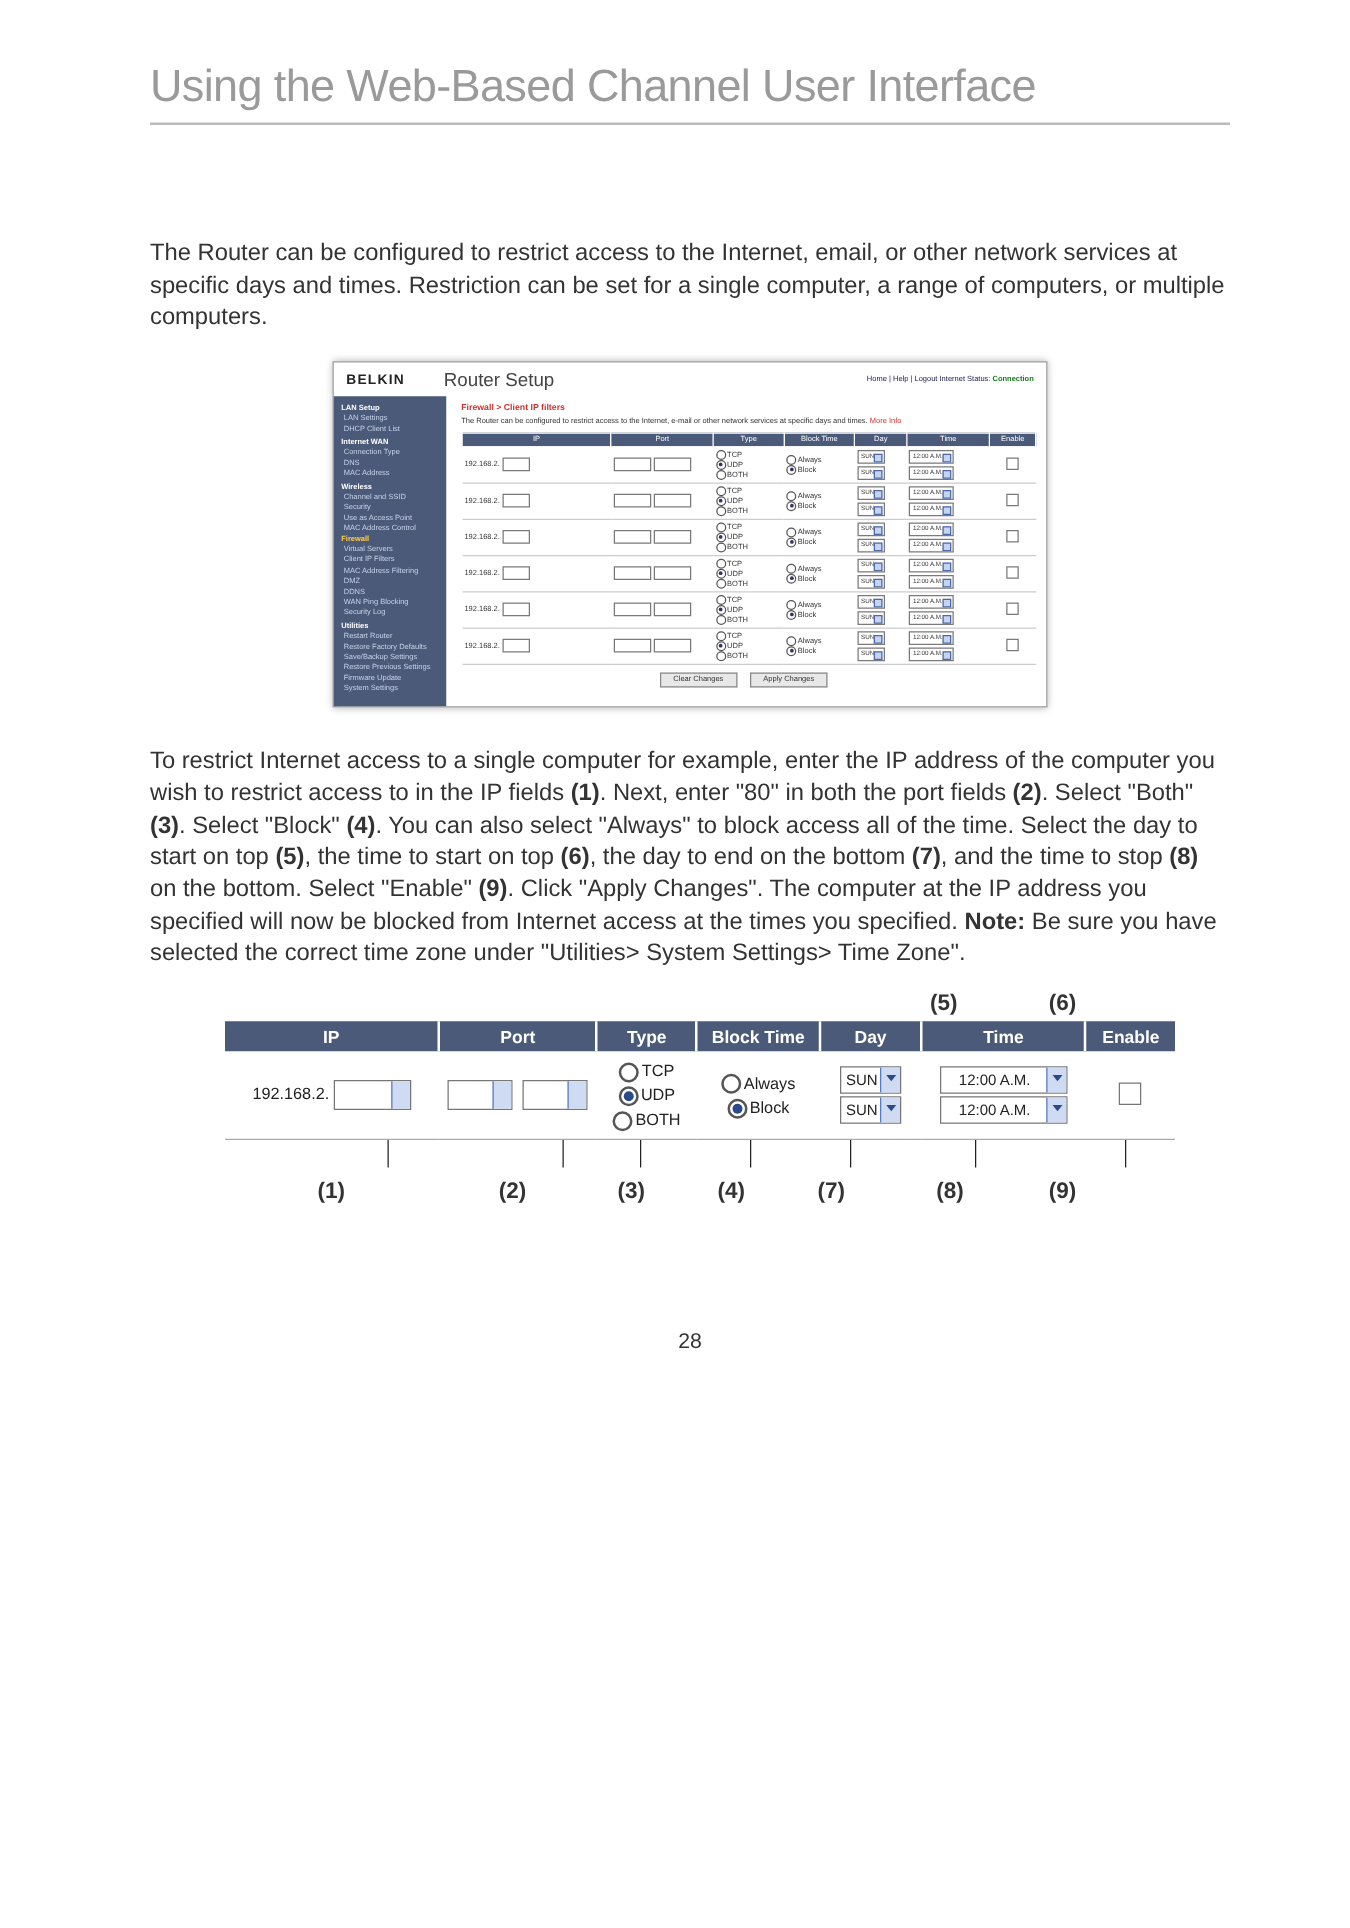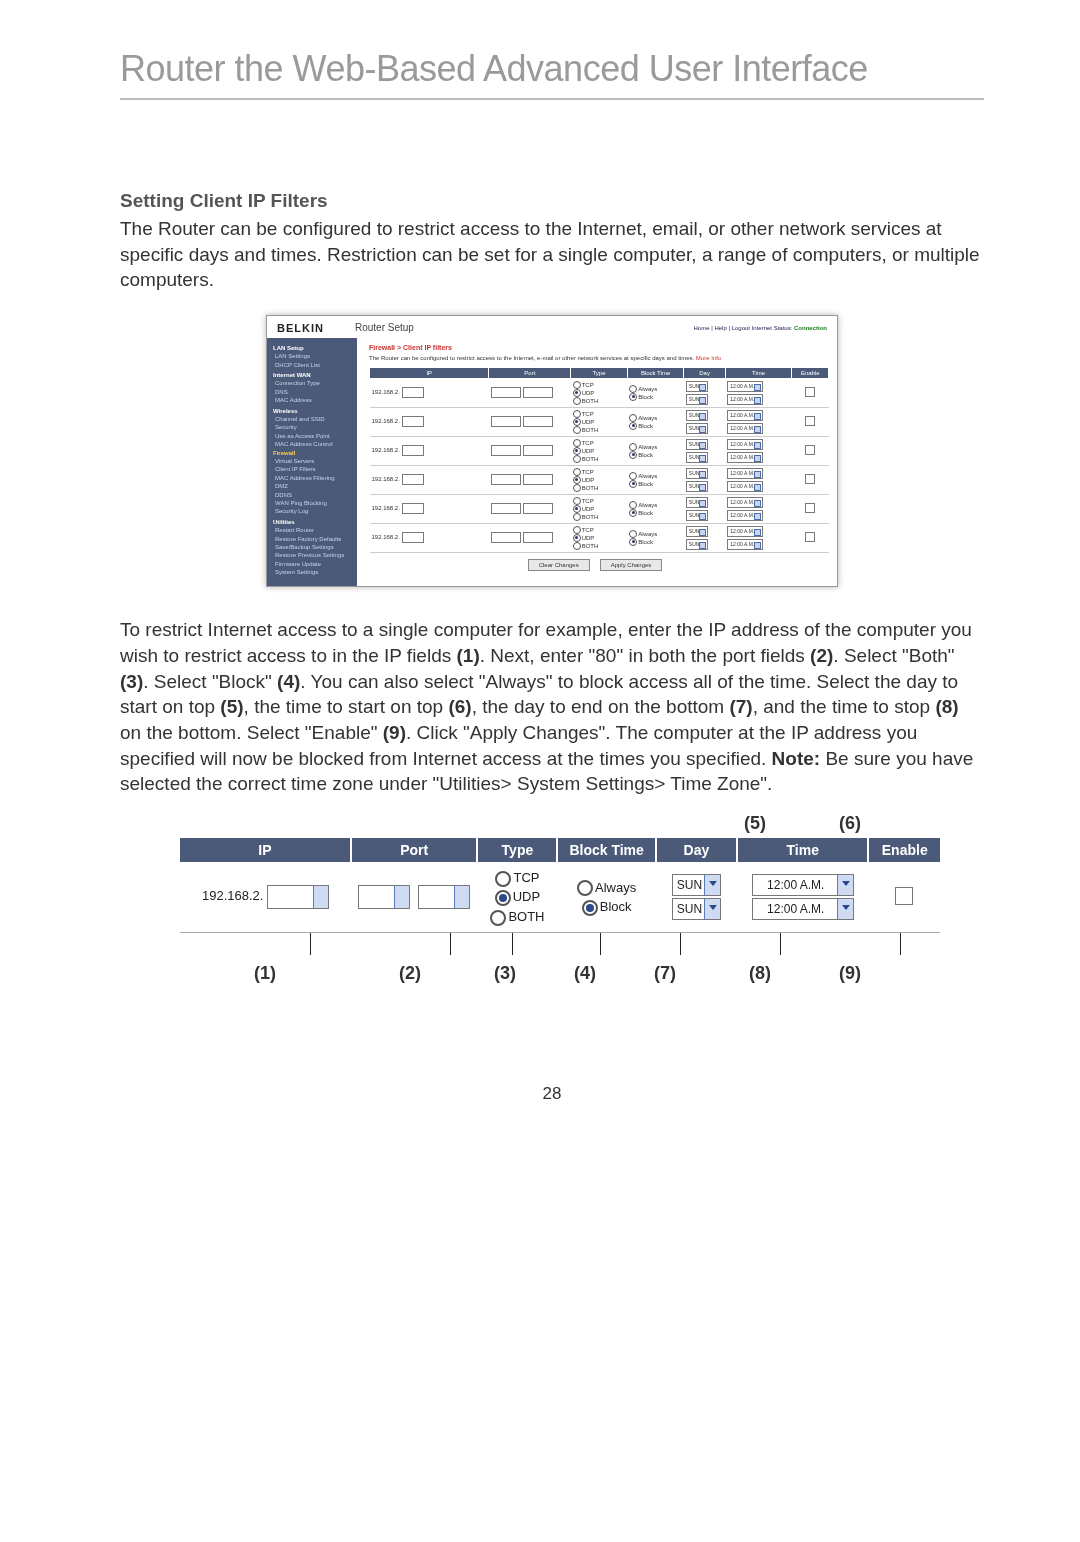--- a/index.html
+++ b/index.html
@@ -57,21 +57,21 @@
     padding: 6px 10px 4px 10px;
   }
   .belkin {
     font-weight: bold;
     font-size: 11px;
     letter-spacing: 1px;
     color: #222;
     width: 78px;
   }
   .router-title {
-    font-size: 10px;
+    font-size: 15px;
     color: #444;
   }
   .router-toplinks {
     margin-left: auto;
     font-size: 6px;
     color: #225;
   }
   .router-toplinks span.conn { color: #1a7a1a; font-weight: bold; }
   .router-body {
     display: flex;
@@ -344,23 +344,22 @@
     font-weight: bold;
     width: 760px;
     margin-left: 60px;
   }
   .zoom-labels-bottom > div { text-align: center; }
 </style>
 </head>
 <body>
 
 <div class="page">
-  <div class="h1">Router the Web-Based Advanced User Interface</div>
-
-  <div class="h2">Setting Client IP Filters</div>
+  <div class="h1">Using the Web-Based Channel User Interface</div>
+
   <div class="para">The Router can be configured to restrict access to the Internet, email, or other network services at specific days and times. Restriction can be set for a single computer, a range of computers, or multiple computers.</div>
 
   <div class="router-shot">
     <div class="router-topbar">
       <div class="belkin">BELKIN</div>
       <div class="router-title">Router Setup</div>
       <div class="router-toplinks">
         <span>Home | Help | Logout   Internet Status: </span><span class="conn">Connection</span>
       </div>
     </div>

